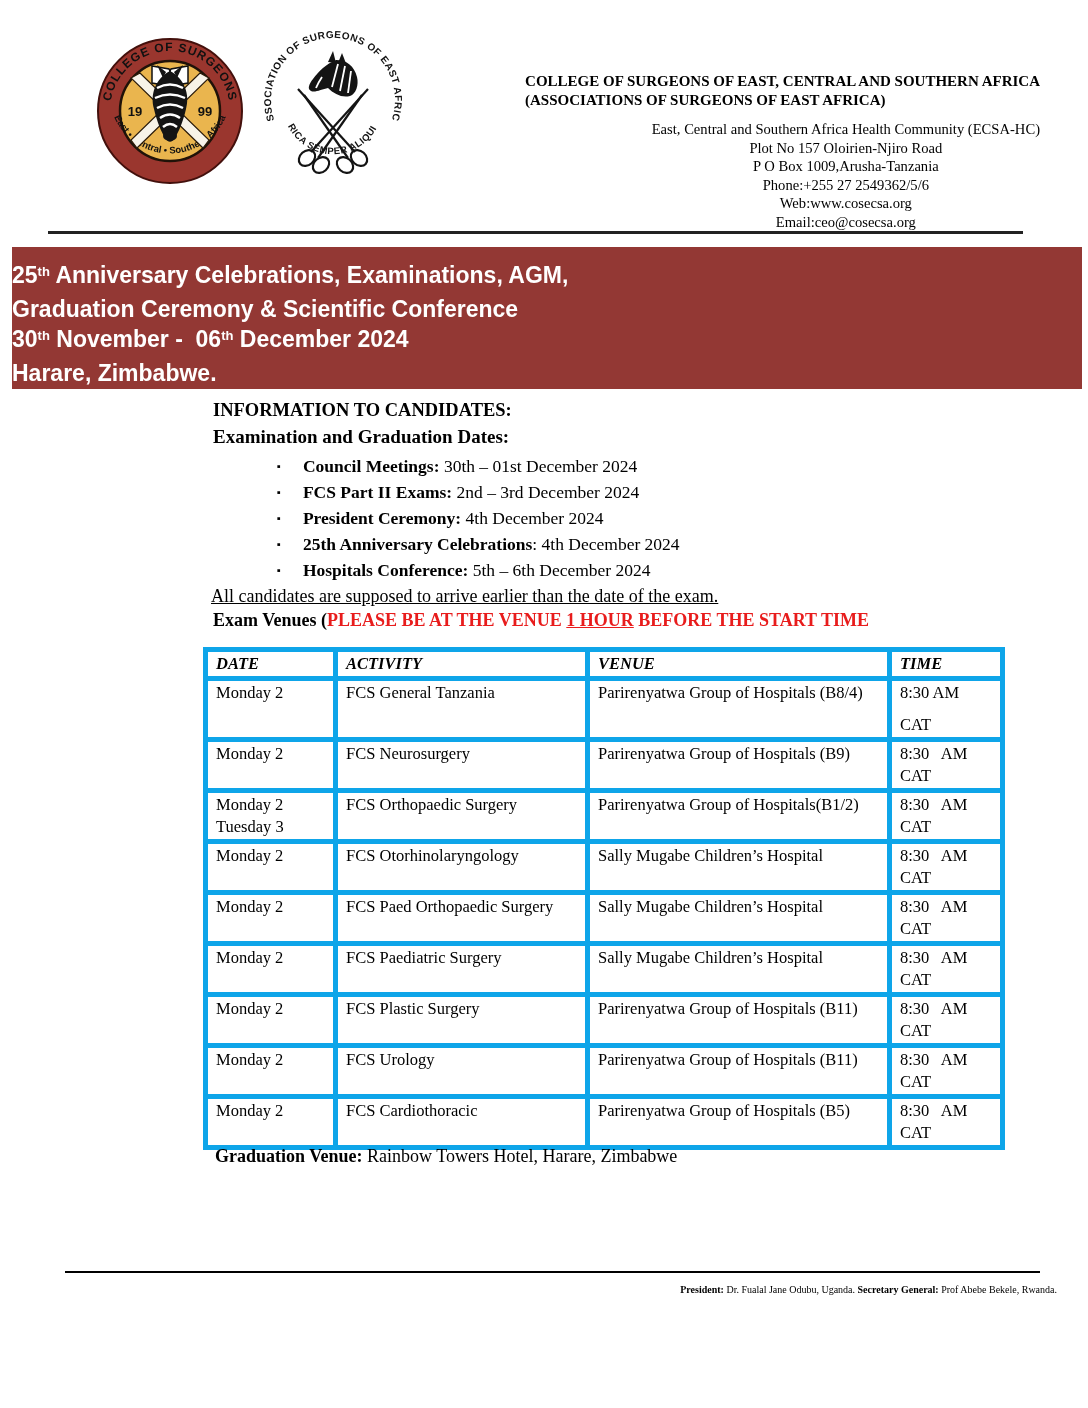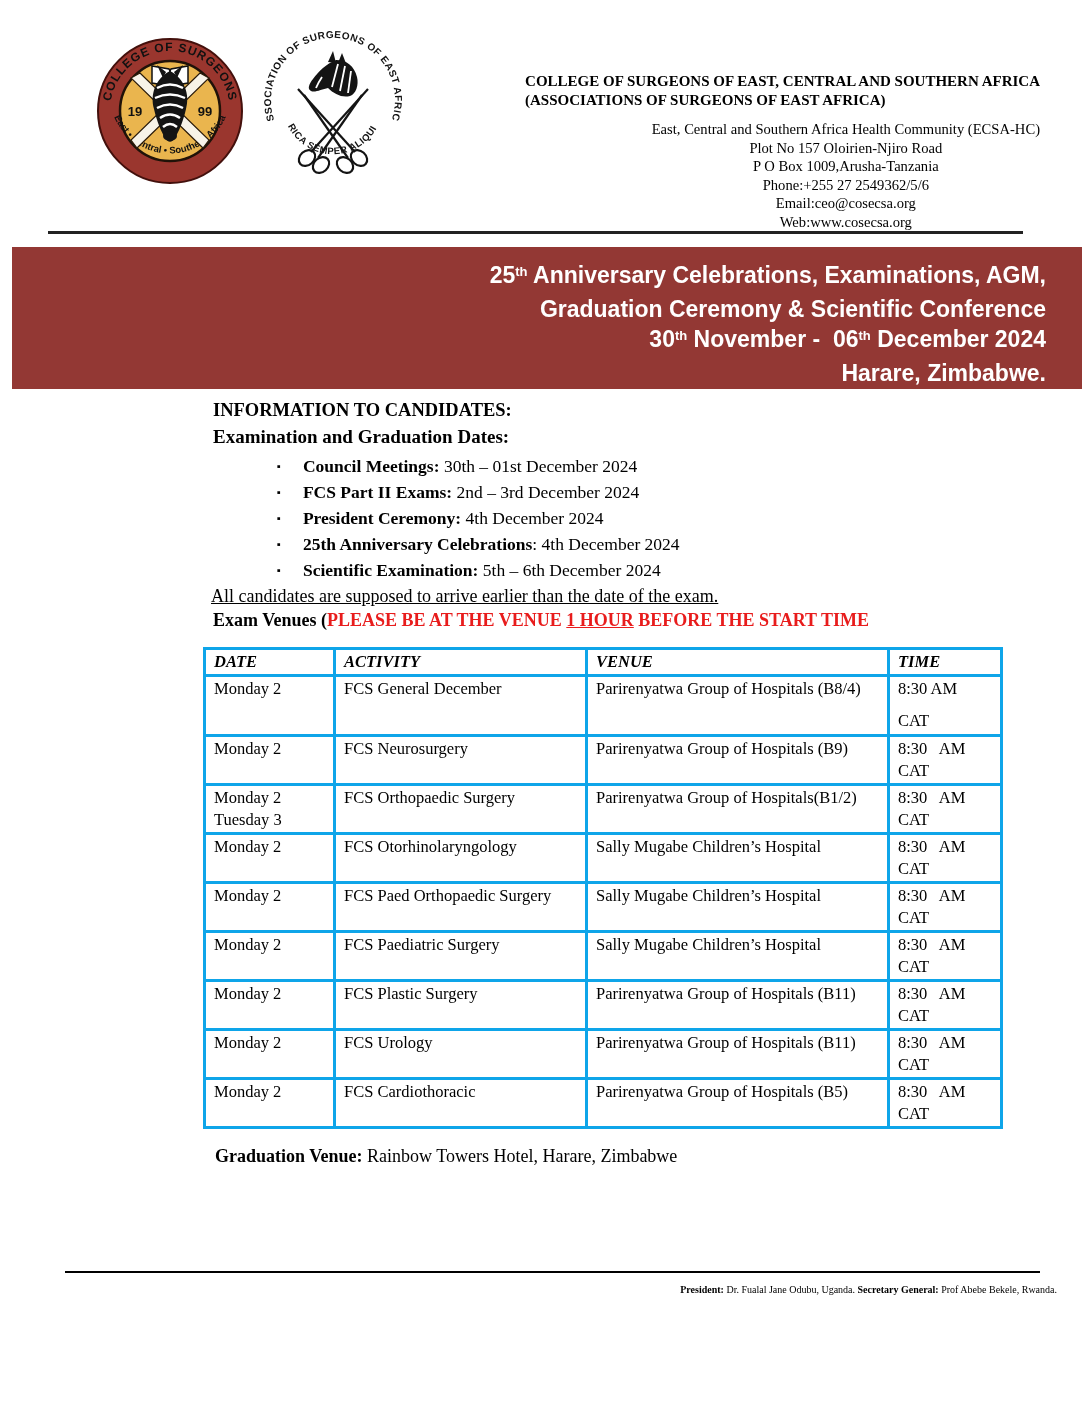--- a/index.html
+++ b/index.html
@@ -33,21 +33,21 @@
   }
 
   
   .banner {
     position:absolute; left:12px; top:247px;
     width:1070px; height:142px;
     background:#933834;
     color:#fff;
     font-family:"Liberation Sans", sans-serif;
     font-weight:bold; font-size:23px;
-    text-align:right; line-height:30px;
+    text-align:left; line-height:30px;
     padding-top:13px; padding-right:36px;
   }
   .banner-line { white-space:pre-wrap; }
   .banner sup {
     font-size:13px; position:relative; top:-7px; vertical-align:baseline;
   }
 
   
   .content { position:absolute; left:213px; top:399px; width:810px; }
   .info-heading { font-size:18.5px; font-weight:bold; line-height:22px; margin-bottom:5px; }
@@ -64,21 +64,21 @@
   .red { color:#e81c1c; }
   .u   { text-decoration:underline; }
 
   
   table.exam {
     position:absolute; left:203px; top:647px;
     border-collapse:collapse; table-layout:fixed;
     width:797px; font-size:16.5px;
   }
   table.exam th, table.exam td {
-    border:3px solid #0ea5e9; padding:1px 8px;
+    border:5px solid #0ea5e9; padding:1px 8px;
     vertical-align:top; text-align:left; line-height:22px;
   }
   table.exam { border:2px solid #444; }
   table.exam th { font-weight:bold; font-style:italic; height:21px; }
   col.c-date { width:130px; } col.c-act { width:252px; }
   col.c-ven  { width:302px; } col.c-time { width:113px; }
   td.act, td.ven { white-space:nowrap; }
   td.time { white-space:pre-wrap; }
   tr.row  { height:48px; }
   tr.tall-row { height:60px; }
@@ -169,42 +169,42 @@
 
   <div class="org-block">
     <div>COLLEGE OF SURGEONS OF EAST, CENTRAL AND SOUTHERN AFRICA</div>
     <div>(ASSOCIATIONS OF SURGEONS OF EAST AFRICA)</div>
   </div>
   <div class="address-block">
       <div>East, Central and Southern Africa Health Community (ECSA-HC)</div>
       <div>Plot No 157 Oloirien-Njiro Road</div>
       <div>P O Box 1009,Arusha-Tanzania</div>
       <div>Phone:+255 27 2549362/5/6</div>
+      <div>Web:www.cosecsa.org</div>
       <div>Email:ceo@cosecsa.org</div>
-      <div>Web:www.cosecsa.org</div>
     </div>
 
   <div class="header-rule"></div>
 
   <div class="banner">
     <div class="banner-line"><span>25</span><sup>th</sup><span> Anniversary Celebrations, Examinations, AGM,</span></div>
     <div class="banner-line">Graduation Ceremony &amp; Scientific Conference</div>
     <div class="banner-line"><span>30</span><sup>th</sup><span> November -  06</span><sup>th</sup><span> December 2024</span></div>
     <div class="banner-line">Harare, Zimbabwe.</div>
   </div>
 
   <div class="content">
     <div class="info-heading">INFORMATION TO CANDIDATES:</div>
     <div class="info-sub">Examination and Graduation Dates:</div>
     <ul class="dates" id="dates-list">
         <li><span class="blt">▪</span><b>Council Meetings:</b><span> 30th – 01st December 2024</span></li>
         <li><span class="blt">▪</span><b>FCS Part II Exams:</b><span> 2nd – 3rd December 2024</span></li>
         <li><span class="blt">▪</span><b>President Ceremony:</b><span> 4th December 2024</span></li>
         <li><span class="blt">▪</span><b>25th Anniversary Celebrations</b><span>: 4th December 2024</span></li>
-        <li><span class="blt">▪</span><b>Scientific Examination:</b><span> 5th – 6th December 2024</span></li>
+        <li><span class="blt">▪</span><b>Hospitals Conference:</b><span> 5th – 6th December 2024</span></li>
       </ul>
     <div class="arrival">All candidates are supposed to arrive earlier than the date of the exam.</div>
     <div class="venue-line"><span>Exam Venues (</span><span class="red">PLEASE BE AT THE VENUE </span><span class="red u">1 HOUR</span><span class="red"> BEFORE THE START TIME</span></div>
   </div>
 
   <table class="exam">
     <colgroup>
         <col class="c-date">
         <col class="c-act">
         <col class="c-ven">
@@ -216,21 +216,21 @@
         <th>ACTIVITY</th>
         <th>VENUE</th>
         <th>TIME</th>
       </tr>
     </thead>
     <tbody id="exam-rows">
         <tr class="tall-row">
           <td>
             <div>Monday 2</div>
           </td>
-          <td class="act">FCS General December</td>
+          <td class="act">FCS General Tanzania</td>
           <td class="ven">Parirenyatwa Group of Hospitals (B8/4)</td>
           <td class="time"><div class="t1">8:30 AM</div><div class="t2">CAT</div></td>
         </tr>
         <tr class="row">
           <td>
             <div>Monday 2</div>
           </td>
           <td class="act">FCS Neurosurgery</td>
           <td class="ven">Parirenyatwa Group of Hospitals (B9)</td>
           <td class="time"><div class="t1">8:30   AM</div><div class="t2">CAT</div></td>

